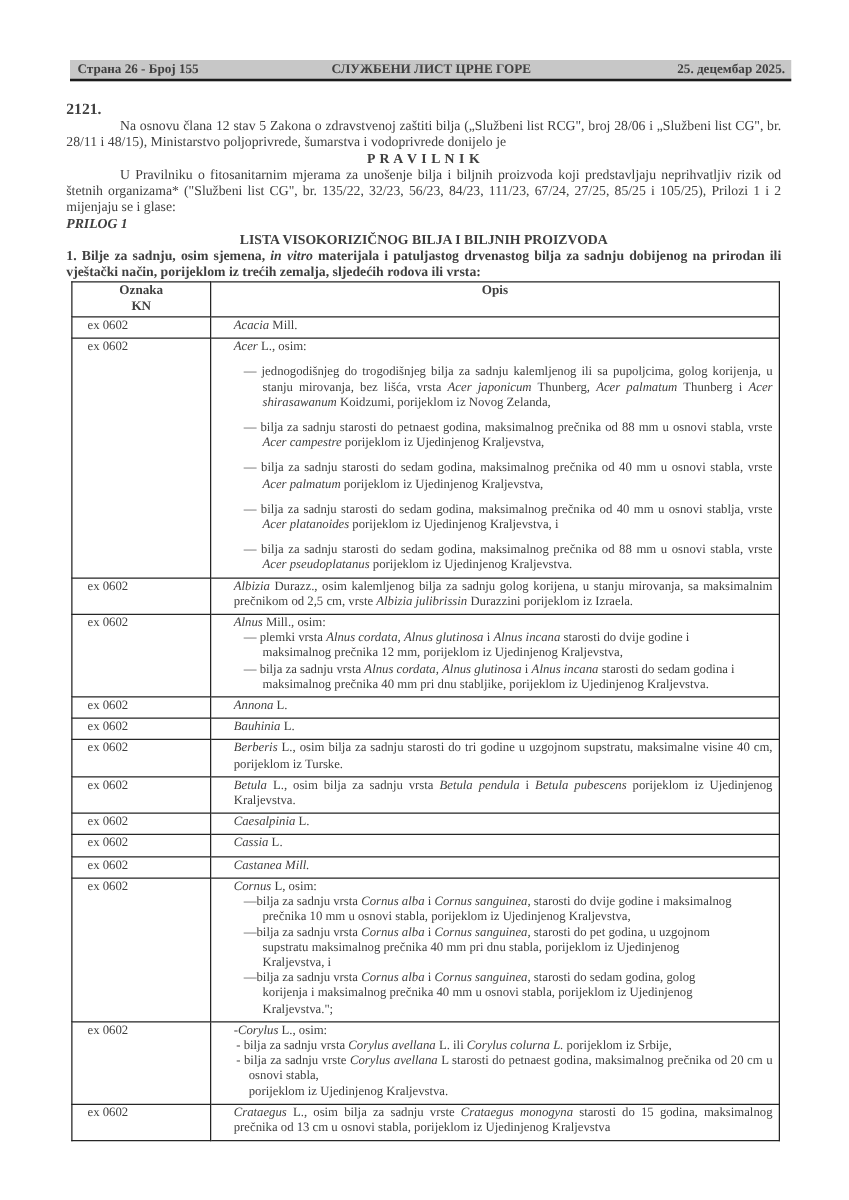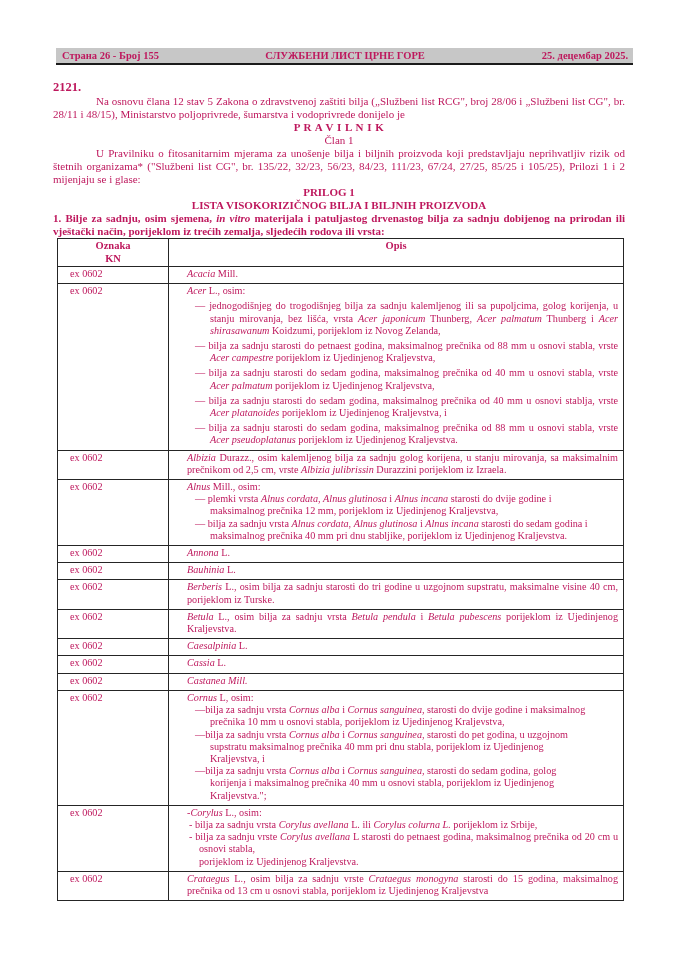--- a/index.html
+++ b/index.html
@@ -1,18 +1,18 @@
 <!DOCTYPE html>
 <html><head>
 <meta charset="utf-8">
 <style>
   html,body{margin:0;padding:0;background:#ffffff;}
   .page{
     position:relative;width:679px;height:960px;overflow:hidden;
-    background:#ffffff;color:#be185d;
+    background:#ffffff;color:#404040;
     font-family:"Liberation Serif","DejaVu Serif",serif;
   }
   
   .running-header{
     position:absolute;left:56px;top:48px;width:577px;box-sizing:border-box;
     background:#c7c7c7;border-bottom:2px solid #1b1b1b;
     display:flex;align-items:baseline;
     font-weight:bold;font-size:10.5px;line-height:13px;padding:1px 5px 1px 6px;
   }
   .rh-left{flex:1;text-align:left;}
@@ -26,53 +26,52 @@
   }
   .content p{margin:0;}
   .article-no{font-weight:bold;font-size:12.5px;line-height:15px;margin:0 0 4px 0;}
   .para{text-align:justify;}
   .indent{text-indent:43px;}
   .center{text-align:center;}
   .bold{font-weight:bold;}
   .mb-sm{margin-bottom:6px;}
   .mb-md{margin-bottom:9px;}
   .title{letter-spacing:0.5px;margin-bottom:1px;}
-  .annex{text-align:center;font-weight:bold;padding-right:20px;margin:2px 0 9px 0;}
+  .annex{text-align:left;font-weight:bold;padding-right:20px;margin:2px 0 9px 0;font-style:italic;}
   .list-title{margin-bottom:9px;text-align:center;}
 
   
   table.kn{
     border-collapse:collapse;width:567px;margin-left:4px;
     font-size:10.2px;line-height:12.2px;
   }
   table.kn th,table.kn td{border:1px solid #252525;vertical-align:top;}
   table.kn th{font-weight:bold;text-align:center;padding:1px 2px;font-size:10.5px;line-height:12.5px;}
   td.code{width:96px;padding:1px 2px 1px 12px;white-space:nowrap;}
   td.desc{padding:1px 5px 3px 18px;text-align:justify;}
   td.desc .lead{text-align:justify;}
   td.desc .dash{margin-left:8px;padding-left:15px;text-indent:-15px;text-align:justify;}
-  td.desc .dash.sp{margin-top:3px;}
+  td.desc .dash.sp{margin-top:8px;}
   td.desc .hyphen{margin-left:2px;padding-left:10px;text-indent:-10px;text-align:justify;}
 </style>
 </head>
 <body>
 
 <div class="page">
 
   <div class="running-header">
     <span class="rh-left">Страна 26 - Број 155</span>
     <span class="rh-center">СЛУЖБЕНИ ЛИСТ ЦРНЕ ГОРЕ</span>
     <span class="rh-right">25. децембар 2025.</span>
   </div>
 
   <div class="content">
     <p class="article-no">2121.</p>
     <p class="para indent mb-md">Na osnovu člana 12 stav 5 Zakona o zdravstvenoj zaštiti bilja („Službeni list RCG", broj 28/06 i „Službeni list CG", br. 28/11 i 48/15), Ministarstvo poljoprivrede, šumarstva i vodoprivrede donijelo je</p>
     <p class="center bold title">P R A V I L N I K</p>
-    <p class="center">Član 1</p>
     <p class="para indent mb-sm">U Pravilniku o fitosanitarnim mjerama za unošenje bilja i biljnih proizvoda koji predstavljaju neprihvatljiv rizik od štetnih organizama* ("Službeni list CG", br. 135/22, 32/23, 56/23, 84/23, 111/23, 67/24, 27/25, 85/25 i 105/25), Prilozi 1 i 2 mijenjaju se i glase:</p>
     <p class="annex">PRILOG 1</p>
     <p class="center bold list-title">LISTA VISOKORIZIČNOG BILJA I BILJNIH PROIZVODA</p>
     <p class="para bold mb-sm">1. Bilje za sadnju, osim sjemena, <i>in vitro</i> materijala i patuljastog drvenastog bilja za sadnju dobijenog na prirodan ili vještački način, porijeklom iz trećih zemalja, sljedećih rodova ili vrsta:</p>
 
     <table class="kn">
       <thead>
         <tr>
           <th class="code">Oznaka<br>KN</th>
           <th>Opis</th>

